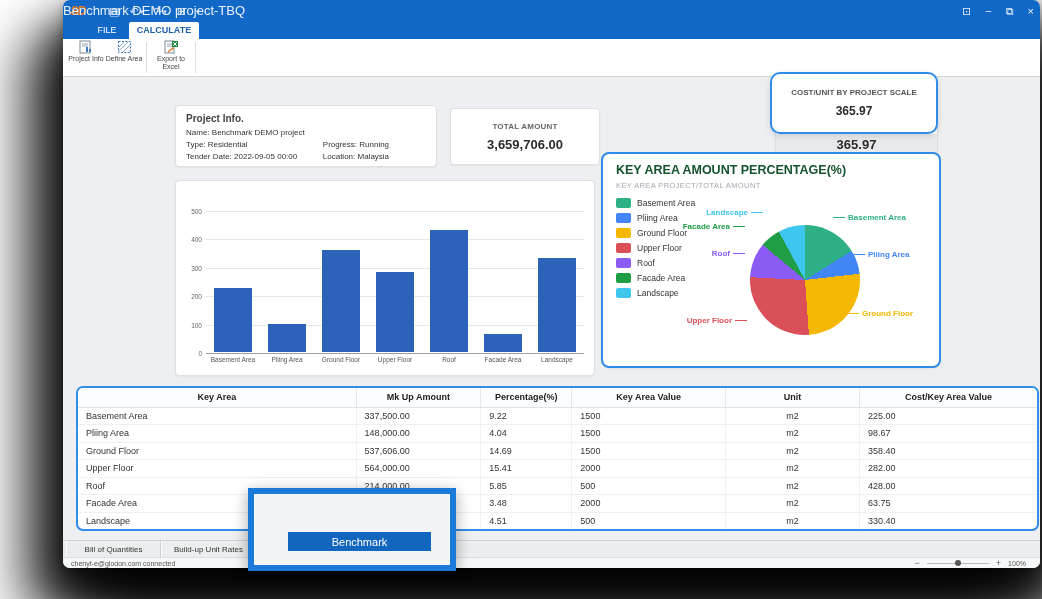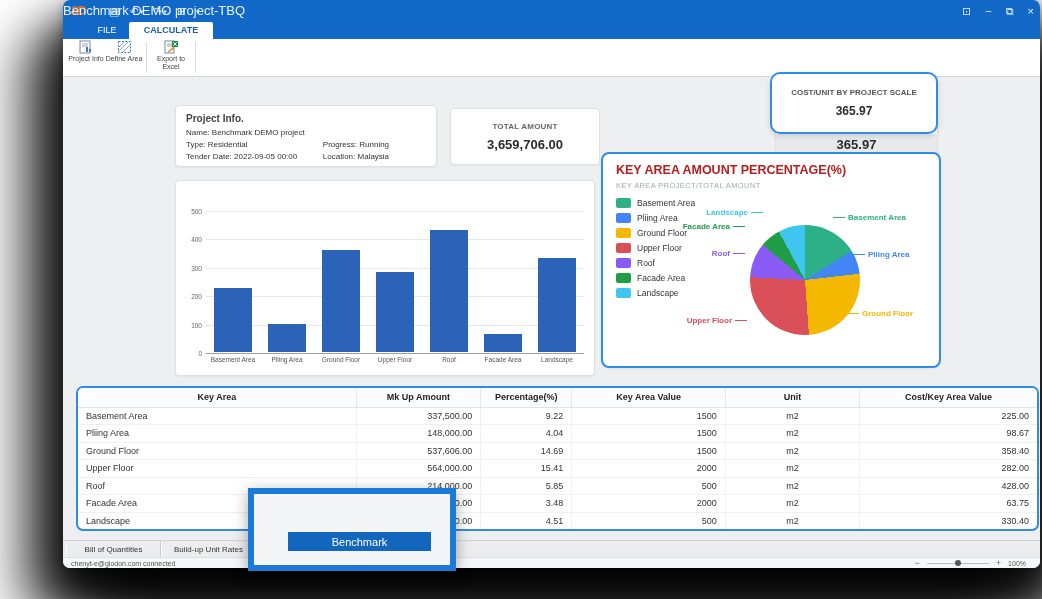--- a/index.html
+++ b/index.html
@@ -27,21 +27,21 @@
   .win-title { position:absolute; left:0; right:0; top:0; height:22px; line-height:22px;
                text-align:left; font-size:13px; color:#e8f1fa; }
   .win-controls { position:absolute; right:6px; top:0; height:22px; display:flex; align-items:center; gap:14px; }
   .win-controls span { font-size:11px; color:#eaf2fb; line-height:1; cursor:default; }
 
   
   .tabrow { position:relative; height:17px; background:#1168c6; }
   .rtab { position:absolute; top:0; height:17px; line-height:17px; text-align:center;
           font-size:9px; color:#ffffff; }
   .rtab.file { left:22px; width:44px; }
-  .rtab.active { left:66px; width:84px; background:#ffffff; color:#1a5fa8; font-weight:bold;
+  .rtab.active { left:66px; width:70px; background:#ffffff; color:#1a5fa8; font-weight:bold;
                  border-radius:2px 2px 0 0; }
 
   
   .ribbon { position:relative; height:38px; background:#ffffff; border-bottom:1px solid #d5d8db; }
   .rbtn { position:absolute; top:1px; width:40px; height:35px; display:flex; flex-direction:column;
           align-items:center; justify-content:flex-start; gap:1px; }
   .rbtn .ricon { width:15px; height:14px; }
   .rbtn .rlabel { font-size:7px; line-height:7.5px; color:#444; text-align:center; }
   .rsep { position:absolute; top:3px; width:1px; height:31px; background:#dcdfe2; }
 
@@ -77,21 +77,21 @@
   .gridline { position:absolute; left:0; right:0; height:1px; background:#e7e7e7; }
   .gridline.zero { background:#9aa0a5; }
   .ytick { position:absolute; right:100%; margin-right:4px; font-size:6.5px; color:#666; transform:translateY(-3px); }
   .bar { position:absolute; bottom:1px; background:#2c62b8; }
   .xlabel { position:absolute; top:100%; margin-top:3px; font-size:6.5px; color:#555;
             text-align:center; transform:translateX(-50%); white-space:nowrap; }
 
   
   .pie-card { left:538px; top:152px; width:340px; height:216px; border:2px solid #2f8ce8;
               border-radius:8px; z-index:5; }
-  .pie-title { position:absolute; left:13px; top:9px; font-size:12.5px; font-weight:bold; color:#b91c1c; }
+  .pie-title { position:absolute; left:13px; top:9px; font-size:12.5px; font-weight:bold; color:#14532d; }
   .pie-sub   { position:absolute; left:13px; top:27px; font-size:7.5px; color:#a0a8b0; letter-spacing:.4px; }
   .legend { position:absolute; left:13px; top:44px; display:flex; flex-direction:column; gap:5px; }
   .legend-item { display:flex; align-items:center; gap:6px; }
   .legend-swatch { width:15px; height:10px; border-radius:2px; }
   .legend-label { font-size:8.5px; color:#333; }
   .pie { position:absolute; left:147px; top:71px; width:110px; height:110px; border-radius:50%; }
   .pie-label { position:absolute; font-size:8px; font-weight:bold; display:flex; align-items:center; gap:3px;
                white-space:nowrap; }
   .pie-label .lead { width:12px; height:1px; background:currentColor; flex:0 0 auto; }
   .pie-label.side-l { justify-content:flex-end; }
@@ -99,21 +99,21 @@
   
   .table-wrap { position:absolute; left:13px; top:386px; width:963px; height:145px; background:#ffffff;
                 border:2px solid #2f8ce8; border-radius:7px; overflow:hidden; z-index:4; }
   table.benchmark { width:100%; border-collapse:collapse; table-layout:fixed; }
   table.benchmark th { font-size:9px; font-weight:bold; color:#222; text-align:center; height:19px;
                        border-bottom:1px solid #dfe3e6; border-right:1px solid #e6e9eb; background:#fcfdfe; }
   table.benchmark td { font-size:9px; color:#333; height:17.5px; padding:0 8px;
                        border-bottom:1px solid #eef0f2; border-right:1px solid #eef0f2;
                        overflow:hidden; white-space:nowrap; }
   table.benchmark th:last-child, table.benchmark td:last-child { border-right:none; }
-  td.al-left{text-align:left;} td.al-right{text-align:right;} td.al-center{text-align:center;}
+  td.al-left{text-align:left;} td.al-right{} td.al-center{text-align:center;}
 
   
   .footer-tabs { position:absolute; left:0; right:0; top:540px; height:17px; background:#ebedee;
                  border-top:1px solid #d0d3d6; display:flex; align-items:stretch; padding-left:3px; }
   .ftab { min-width:95px; padding:0 10px; display:flex; align-items:center; justify-content:center;
           font-size:8px; color:#333; border-right:1px solid #c9cccf; border-left:1px solid #fdfdfd; }
   .statusbar { position:absolute; left:0; right:0; top:557px; height:11px; background:#f6f7f8;
                border-top:1px solid #dddfe2; display:flex; align-items:center;
                justify-content:space-between; padding:0 14px 0 8px; }
   .status-text { font-size:7px; color:#555; }

